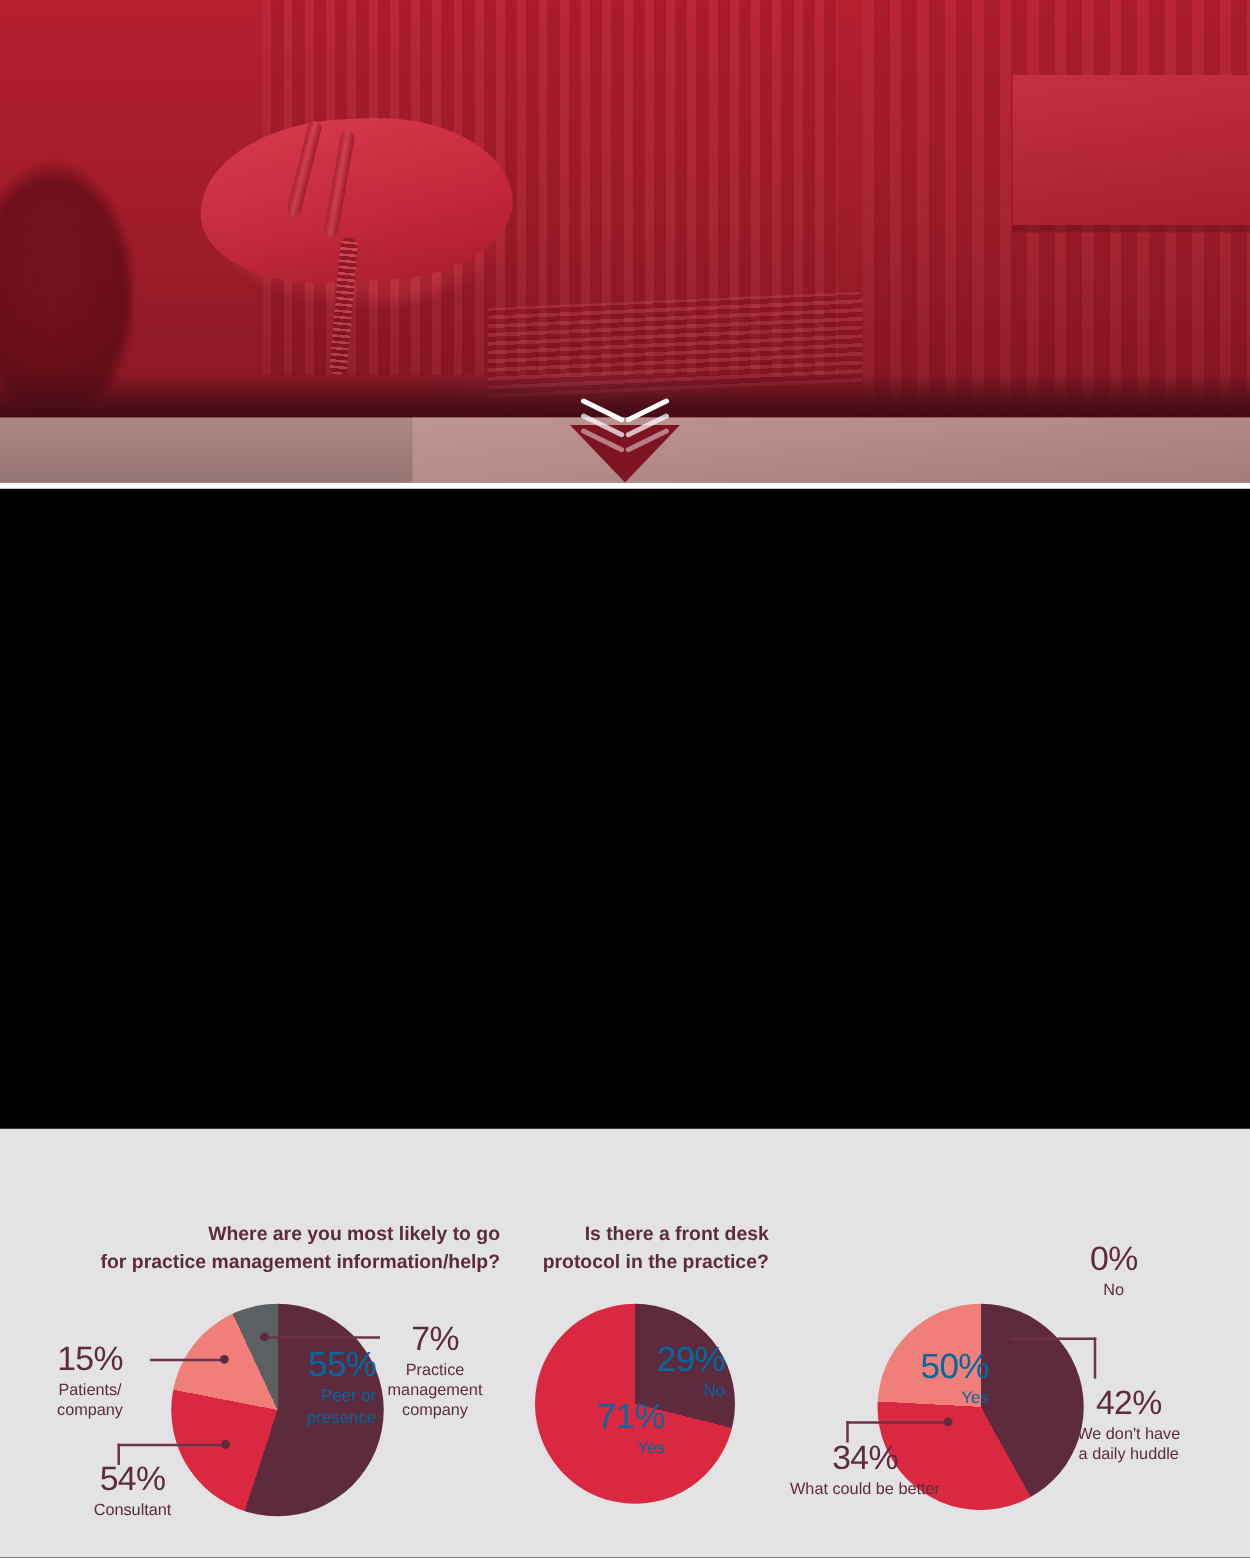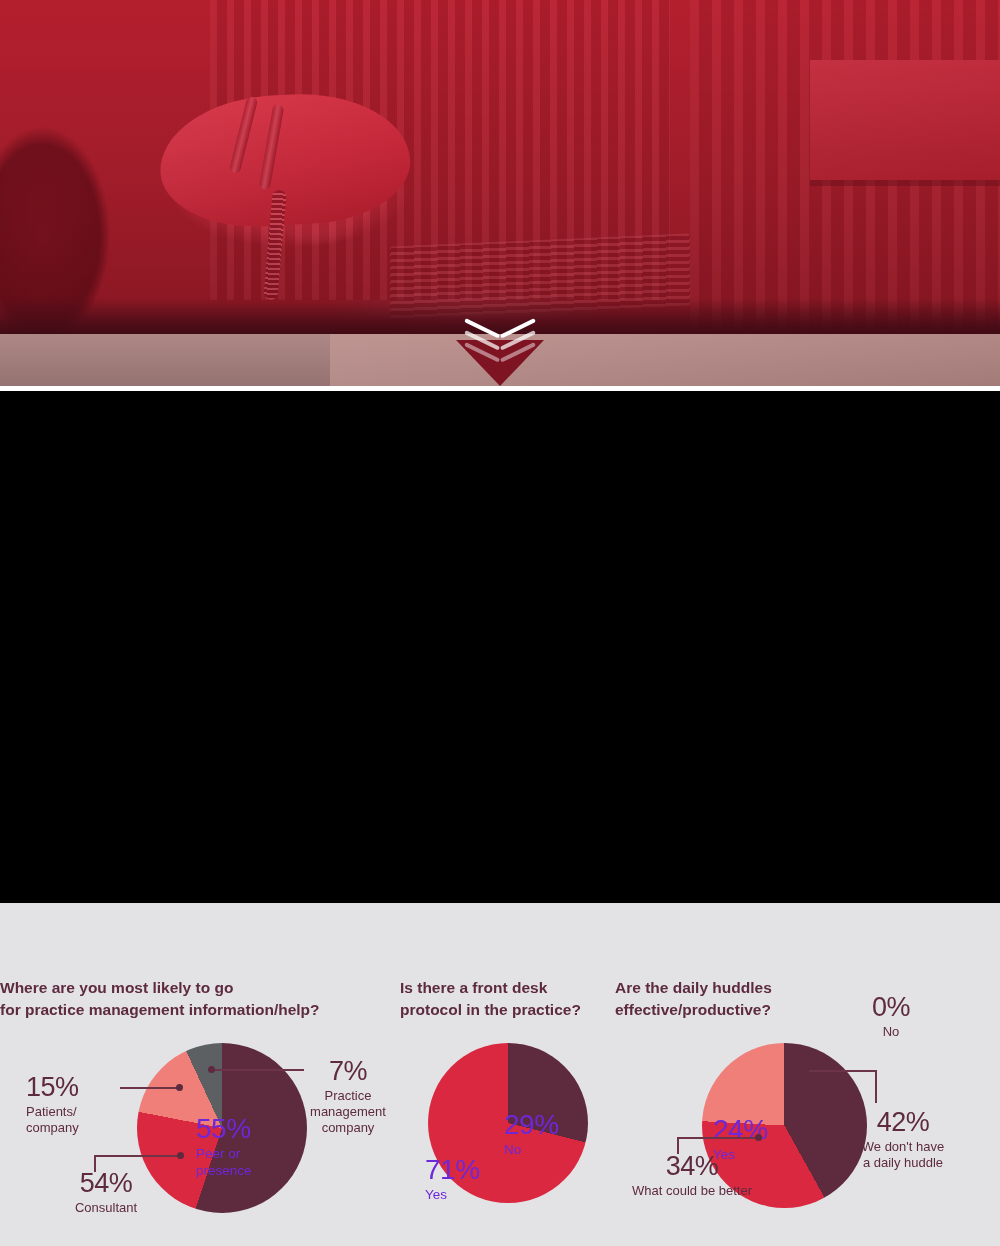--- a/index.html
+++ b/index.html
@@ -161,30 +161,30 @@
     position: absolute; left: 0; top: 903px; width: 1000px; height: 343px;
     background: #e3e3e5;
   }
   .pie-cols { display: flex; width: 1000px; height: 343px; }
   .pie-col { position: relative; }
   .pie-col.a { width: 400px; }
   .pie-col.b { width: 215px; }
   .pie-col.c { width: 385px; }
   .pie-title {
     position: absolute; left: 0; right: 0; top: 74px;
-    text-align: left; color: #5d2a3e; font-size: 15.5px;
+    text-align: right; color: #5d2a3e; font-size: 15.5px;
     font-weight: bold; line-height: 1.42;
   }
   .pie { position: absolute; border-radius: 50%; }
   .pie-lab {
     position: absolute; color: #5d2a3e; line-height: 1.22;
   }
   .pie-lab .num { font-size: 27px; letter-spacing: -.5px; display: block; }
   .pie-lab .txt { font-size: 13px; display: block; }
-  .pie-lab.white { color: #6d28d9; text-align: left; margin-top: 37px; }
+  .pie-lab.white { color: #0369a1; text-align: right; }
   .pie-lab.white .num { font-size: 28px; }
   .pie-lab.white .txt { font-size: 13.5px; }
   .conn { position: absolute; }
   .conn-line { position: absolute; background: #6d3347; }
   .conn-dot {
     position: absolute; width: 7px; height: 7px; border-radius: 50%;
     background: #5d2a3e;
   }
 </style>
 </head>
@@ -315,21 +315,21 @@
         <span class="num">7%</span>
         <span class="txt">Practice</span>
         <span class="txt">management</span>
         <span class="txt">company</span>
       </div>
 
       <div class="conn" style="left:0; top:0;">
         <div class="conn-line" style="left:120px; top:184px; width:59px; height:1.6px;"></div>
         <div class="conn-dot" style="left:176px; top:181px;"></div>
       </div>
-      <div class="pie-lab" style="left:26px; top:168px; width:92px; text-align:left;">
+      <div class="pie-lab" style="left:26px; top:168px; width:92px; text-align:center;">
         <span class="num">15%</span>
         <span class="txt">Patients/</span>
         <span class="txt">company</span>
       </div>
 
       <div class="conn" style="left:0; top:0;">
         <div class="conn-line" style="left:94px; top:252px; width:86px; height:1.6px;"></div>
         <div class="conn-line" style="left:94px; top:252px; width:1.6px; height:17px;"></div>
         <div class="conn-dot" style="left:177px; top:249px;"></div>
       </div>
@@ -349,41 +349,37 @@
                   background: conic-gradient(
                     from 0deg,
                     #5d2a3e 0deg 104deg,
                     #d9283f 104deg 360deg);"></div>
 
       <div class="pie-lab white" style="left:104px; top:168px; width:76px;">
         <span class="num">29%</span>
         <span class="txt">No</span>
       </div>
 
-      <div class="pie-lab white" style="left:25px; top:213px; width:76px;">
+      <div class="pie-lab white" style="left:56px; top:213px; width:76px;">
         <span class="num">71%</span>
         <span class="txt">Yes</span>
       </div>
     </div>
 
     <div class="pie-col c">
-      <div class="pie-title">
-        <span>Are the daily huddles</span><br>
-        <span>effective/productive?</span>
-      </div>
 
       <div class="pie" style="left:87px; top:140px; width:165px; height:165px;
                   background: conic-gradient(
                     from 0deg,
                     #5d2a3e 0deg 151deg,
                     #d9283f 151deg 273deg,
                     #ef7f78 273deg 360deg);"></div>
 
       <div class="pie-lab white" style="left:98px; top:173px; width:78px;">
-        <span class="num">24%</span>
+        <span class="num">50%</span>
         <span class="txt">Yes</span>
       </div>
 
       <div class="pie-lab" style="left:240px; top:88px; width:72px; text-align:center;">
         <span class="num">0%</span>
         <span class="txt">No</span>
       </div>
 
       <div class="conn" style="left:0; top:0;">
         <div class="conn-line" style="left:190px; top:167px; width:72px; height:1.6px;"></div>

